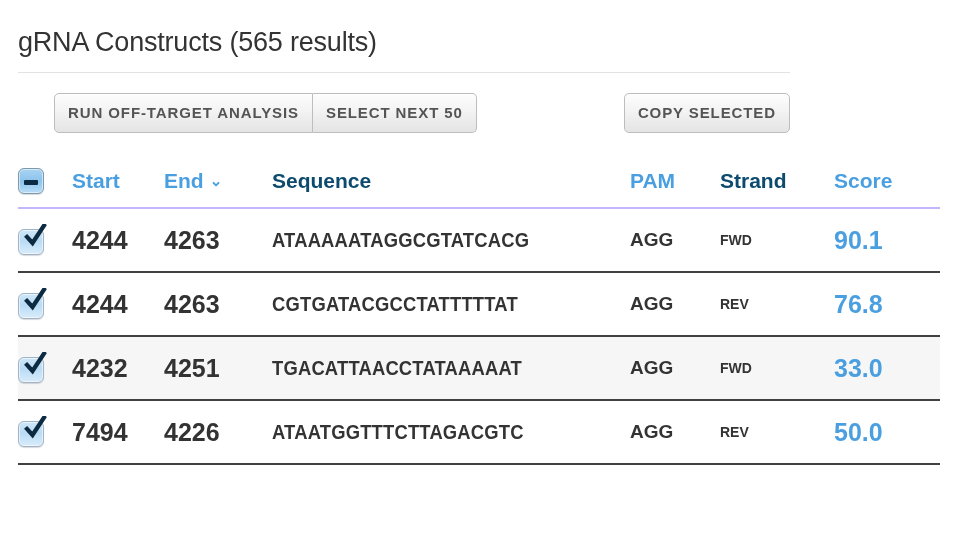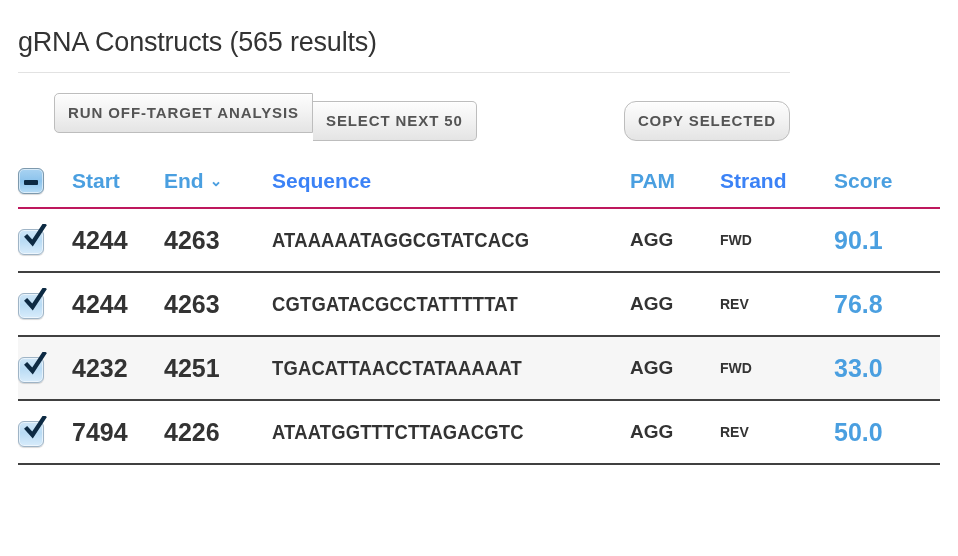--- a/index.html
+++ b/index.html
@@ -73,24 +73,23 @@
     box-shadow: 0 1px 0 rgba(255,255,255,0.7) inset;
   }
   .btn-group .btn:first-child {
     border-top-right-radius: 0;
     border-bottom-right-radius: 0;
   }
   .btn-group .btn:last-child {
     border-top-left-radius: 0;
     border-bottom-left-radius: 0;
     border-left: none;
-    margin-top: 8px;
   }
   .btn-group .btn:only-child {
-    border-radius: 12px;
+    border-radius: 5px;
     border-left: 1px solid #bdbdbd;
   }
   .btn-right {
     margin-right: 0;
   }
 
   
   table.grna-table {
     margin-top: 22px;
     width: 100%;
@@ -109,42 +108,42 @@
   col.c-start  { width: 92px; }
   col.c-end    { width: 108px; }
   col.c-seq    { width: 358px; }
   col.c-pam    { width: 90px; }
   col.c-strand { width: 114px; }
   col.c-score  { width: 106px; }
 
   thead th {
     font-size: 21px;
     font-weight: bold;
-    color: #3b82f6;
+    color: #0c4a6e;
     height: 52px;
     padding-bottom: 8px;
     white-space: nowrap;
   }
   thead th.sortable {
     color: #4a9fe0;
     cursor: pointer;
   }
   thead th.h-check { padding-left: 0; }
 
   .sort-caret {
     display: inline-block;
     margin-left: 6px;
     font-size: 15px;
     line-height: 1;
     color: #4a9fe0;
     position: relative;
     top: -2px;
   }
 
-  thead tr { border-bottom: 2px solid #be185d; }
+  thead tr { border-bottom: 2px solid #c4b5fd; }
 
   tbody tr {
     border-bottom: 2px solid #404040;
     font-weight: bold;
   }
   tbody tr.striped {
     background: #f6f6f6;
   }
   tbody td {
     height: 62px;

